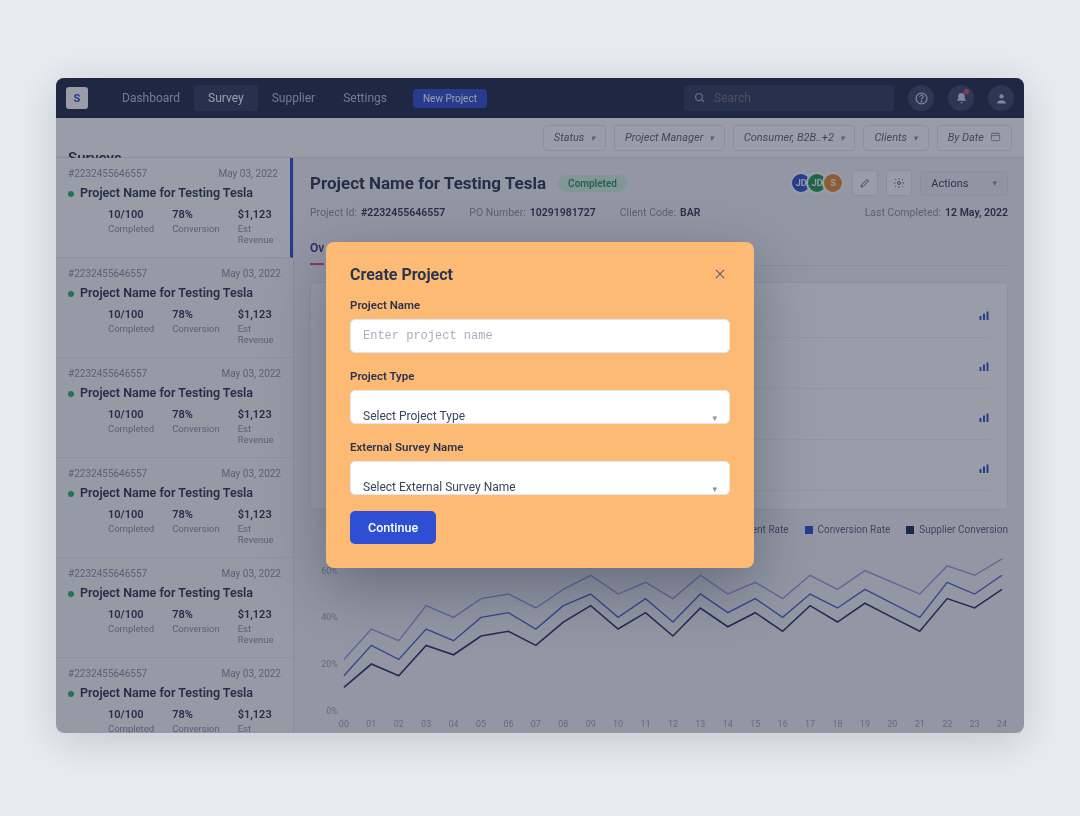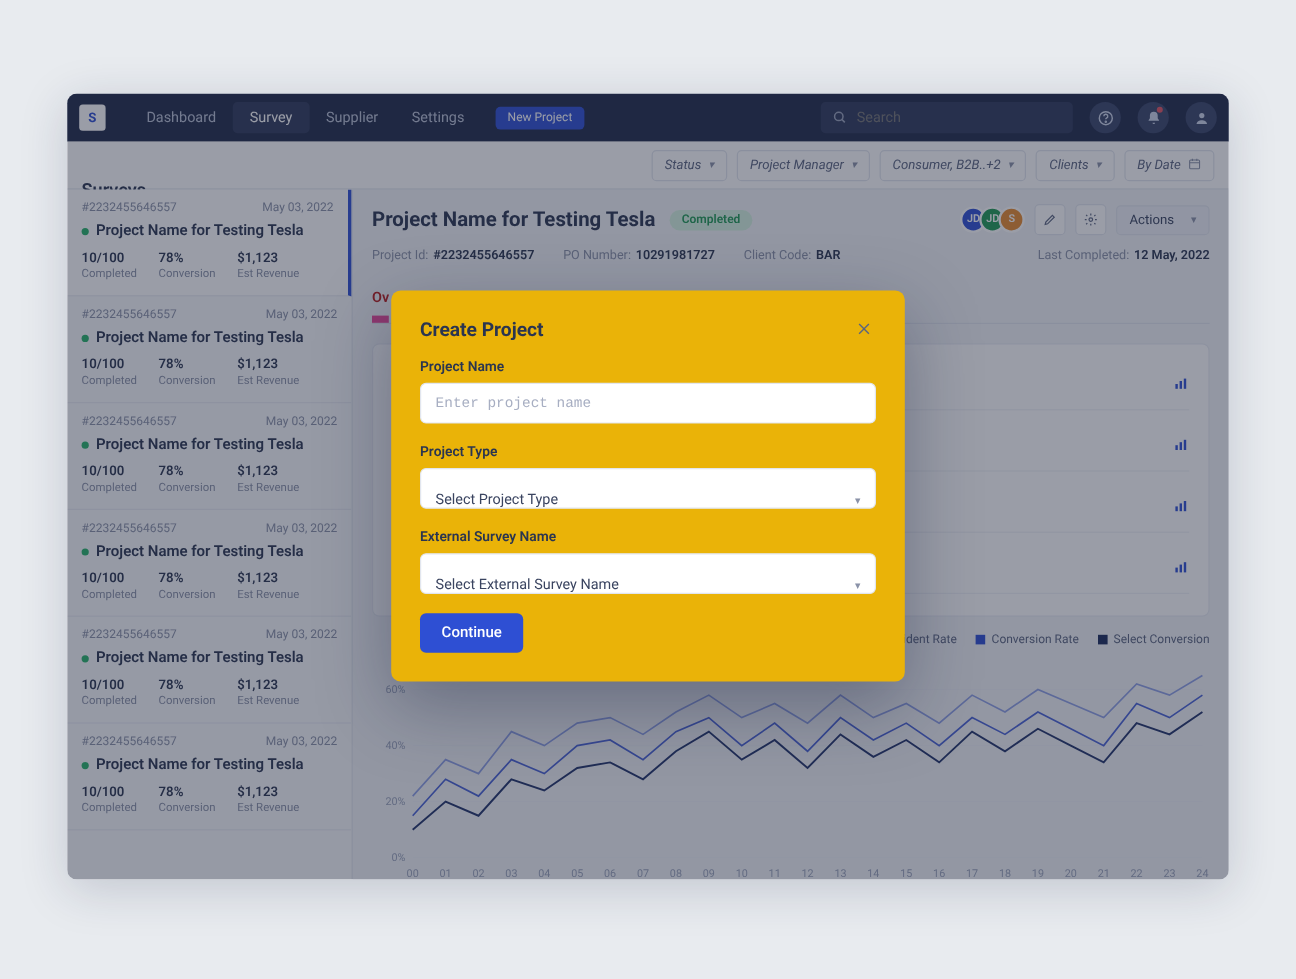--- a/index.html
+++ b/index.html
@@ -33,42 +33,42 @@
   .side { width:238px; border-right:1px solid #e2e6ee; background:#f8f9fb; display:flex; flex-direction:column; }
   .tabs { display:flex; gap:18px; padding:8px 12px 0; border-bottom:1px solid #e2e6ee; }
   .tab { font-size:12px; color:#6b7490; padding-bottom:8px; cursor:pointer; }
   .tab.active { color:#2a3550; font-weight:600; border-bottom:2px solid #2a3550; }
   .cards { flex:1; overflow:hidden; }
   .card { padding:10px 12px 12px; border-bottom:1px solid #e9ecf3; position:relative; cursor:pointer;}
   .card.sel { background:#fff; border-right:3px solid #2e4fd3; }
   .card .row1 { display:flex; justify-content:space-between; font-size:10px; color:#8a92a8; }
   .dot { width:6px;height:6px;border-radius:50%;background:#27b36a;display:inline-block;margin-right:6px;vertical-align:middle;}
   .card .name { font-size:12.5px; font-weight:600; color:#2a3550; margin-top:6px; }
-  .card .metrics { display:flex; gap:18px; margin-top:8px;}
+  .card .metrics { display:flex; gap:18px; margin-top:8px;margin-left:40px;}
   .metric .v { font-size:11px; color:#2a3550; font-weight:600;}
   .metric .l { font-size:9.5px; color:#8a92a8; margin-top:2px;}
 
   
   .main { flex:1; padding:12px 16px 0; overflow:hidden; position:relative;}
   .proj-head { display:flex; align-items:center; gap:12px;}
   .proj-title { font-size:17px; font-weight:700; color:#2a3550;}
   .badge { background:#d6f3e0; color:#1f9a55; font-size:10px; font-weight:600; padding:3px 10px; border-radius:10px;}
   .head-right { margin-left:auto; display:flex; align-items:center; gap:8px;}
   .avatars { display:flex; }
   .av { width:22px;height:22px;border-radius:50%;display:flex;align-items:center;justify-content:center;font-size:9px;font-weight:600;color:#fff;margin-left:-6px;border:2px solid #fff;}
   .av1{background:#2e4fd3;} .av2{background:#1f9a55;} .av3{background:#e78a2e;}
   .icon-btn{width:26px;height:26px;border:1px solid #e2e6ee;border-radius:4px;display:flex;align-items:center;justify-content:center;color:#5b6580;cursor:pointer;background:#fff;}
-  .actions-btn{border:1px solid #e2e6ee;border-radius:4px;background:#eef1f7;font-size:11px;color:#3a4460;padding:5px 10px;display:flex;align-items:center;gap:14px;cursor:pointer;}
+  .actions-btn{border:1px solid #e2e6ee;border-radius:4px;background:#eef1f7;font-size:11px;color:#3a4460;padding:5px 10px;display:flex;align-items:center;gap:24px;cursor:pointer;}
   .meta-row{display:flex;gap:24px;margin-top:10px;font-size:10.5px;}
   .meta-row .ml{color:#8a92a8;} .meta-row .mv{color:#2a3550;font-weight:600;margin-left:4px;}
   .meta-right{margin-left:auto;}
 
   .sub-tabs{margin-top:16px;border-bottom:1px solid #e2e6ee;display:flex;}
   .sub-tab{font-size:12px;color:#6b7490;padding:6px 0 8px;margin-right:22px;cursor:pointer;}
-  .sub-tab.active{color:#b91c1c;font-weight:600;border-bottom:6px solid #ec4899;}
+  .sub-tab.active{color:#4c1d95;font-weight:600;border-bottom:2px solid #ec4899;}
 
   
   .panel { margin-top:16px; background:#fff; border:1px solid #e9ecf3; border-radius:6px; padding:14px 16px 18px; display:flex; gap:20px; align-items:center;}
   .donut-wrap{position:relative;width:110px;height:110px;}
   .donut-center{position:absolute;inset:0;display:flex;flex-direction:column;align-items:center;justify-content:center;}
   .donut-center .big{font-size:14px;font-weight:700;color:#2a3550;}
   .donut-center .sm{font-size:9px;color:#8a92a8;margin-top:2px;}
   .rev-list{flex:1;display:flex;flex-direction:column;gap:10px;}
   .rev-item{display:flex;align-items:center;justify-content:space-between;border-bottom:1px solid #f0f2f7;padding:6px 0;}
   .rev-left .rv{font-size:12.5px;font-weight:700;color:#2a3550;}
@@ -83,21 +83,21 @@
   .c1{background:#6e86e8;} .c2{background:#2e4fd3;} .c3{background:#1b2a5b;}
   svg.lines{width:100%;height:190px;}
   .grid line{stroke:#eef1f7;}
   .axis text{font-size:9px;fill:#9aa3bb;}
   .path1{stroke:#8fa0e6;fill:none;stroke-width:1.4;}
   .path2{stroke:#4a63d6;fill:none;stroke-width:1.4;}
   .path3{stroke:#22336b;fill:none;stroke-width:1.6;}
 
   
   .overlay{position:absolute;inset:0;background:rgba(30,38,60,.45);display:flex;align-items:flex-start;justify-content:center;padding-top:164px;}
-  .modal{width:428px;background:#eab308;border-radius:8px;box-shadow:0 20px 60px rgba(20,30,60,.35);padding:22px 24px 24px;}
+  .modal{width:428px;background:#fdba74;border-radius:8px;box-shadow:0 20px 60px rgba(20,30,60,.35);padding:22px 24px 24px;}
   .modal-head{display:flex;align-items:center;justify-content:space-between;margin-bottom:14px;}
   .modal-title{font-size:16px;font-weight:700;color:#2a3550;}
   .close{cursor:pointer;color:#5b6580;width:20px;height:20px;display:flex;align-items:center;justify-content:center;}
   .field{margin-bottom:16px;}
   .flabel{font-size:11.5px;font-weight:600;color:#2a3550;margin-bottom:7px;}
   .tinput{width:100%;height:34px;border:1px solid #e2e6ee;border-radius:5px;padding:0 12px;font-size:12px;color:#2a3550;outline:none;font-family:Liberation Mono, monospace;}
   .tinput::placeholder{color:#a7aec2;}
   .select{width:100%;height:34px;border:1px solid #e2e6ee;border-radius:5px;padding:0 12px;font-size:12px;color:#3a4460;display:flex;align-items:flex-end;justify-content:space-between;cursor:pointer;background:#fff;}
   .check-row{display:flex;align-items:center;gap:10px;margin:2px 0 18px;}
   .checkbox{width:15px;height:15px;border:1.5px solid #cdd4e4;border-radius:3px;cursor:pointer;}
@@ -407,21 +407,21 @@
                   <rect x="17" y="3" width="4" height="17"></rect>
                 </svg></span>
             </div>
           </div>
       </div>
 
       <div class="chart-area">
         <div class="legend">
           <span><span class="lg-sq c1"></span><span>Incident Rate</span></span>
           <span><span class="lg-sq c2"></span><span>Conversion Rate</span></span>
-          <span><span class="lg-sq c3"></span><span>Select Conversion</span></span>
+          <span><span class="lg-sq c3"></span><span>Supplier Conversion</span></span>
         </div>
         <svg class="lines" viewBox="0 0 700 190" id="chart-svg">
             <g class="grid">
               <line x1="34" x2="694" y1="170" y2="170"></line>
               <line x1="34" x2="694" y1="123.14285714285714" y2="123.14285714285714"></line>
               <line x1="34" x2="694" y1="76.28571428571429" y2="76.28571428571429"></line>
               <line x1="34" x2="694" y1="29.428571428571445" y2="29.428571428571445"></line>
             </g>
             <g class="axis">
               <text x="28" y="173" text-anchor="end">0%</text>

